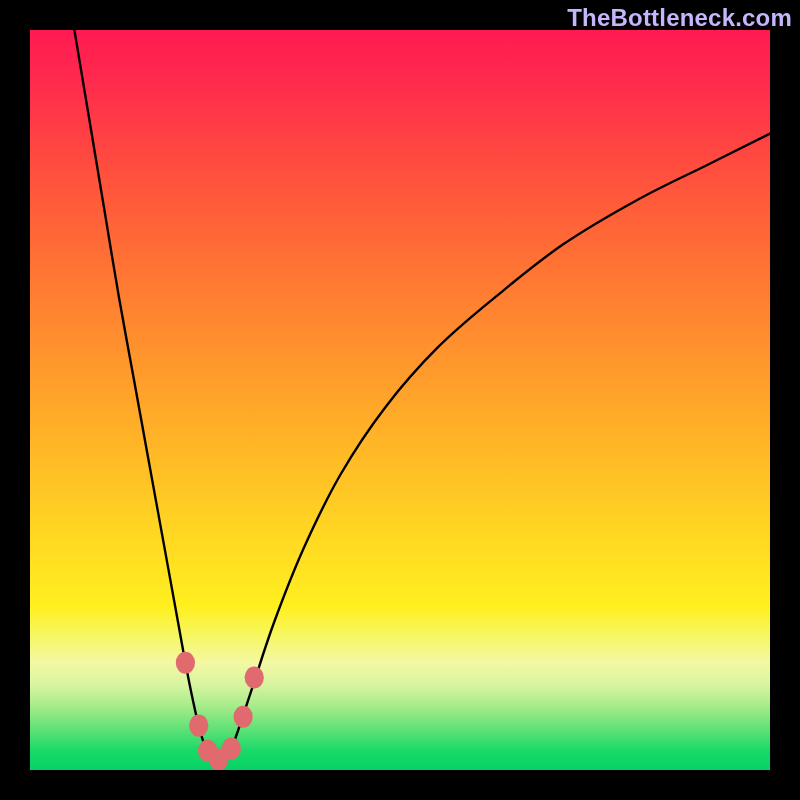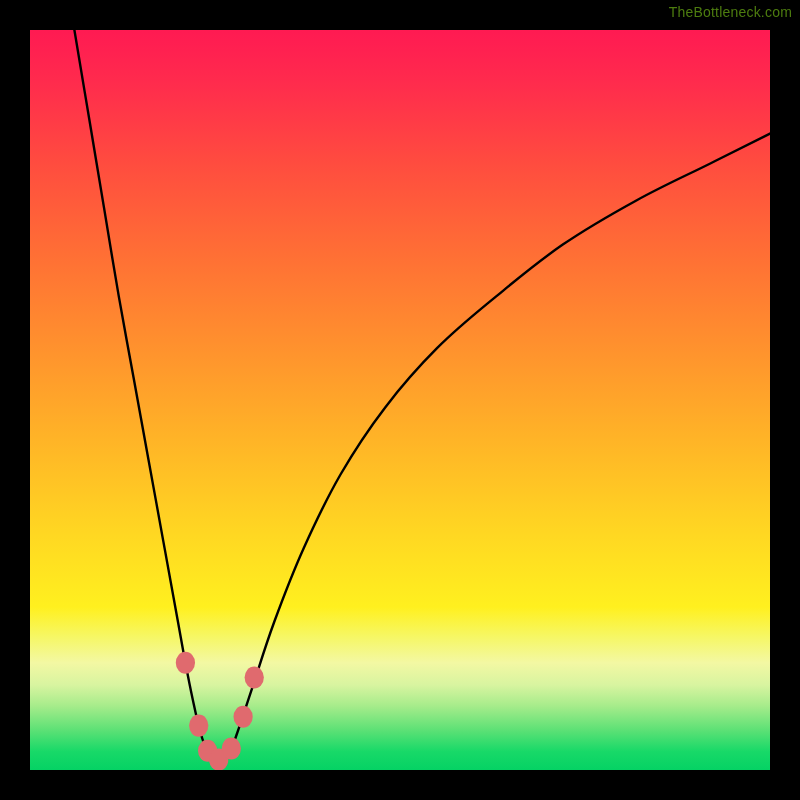--- a/index.html
+++ b/index.html
@@ -23,23 +23,23 @@
     position: absolute;
     left: 0;
     top: 0;
     width: 740px;
     height: 740px;
   }
   .watermark {
     position: absolute;
     top: 4px;
     right: 8px;
-    color: #4d7c0f;
-    font-size: 14px;
-    font-weight: 400;
+    color: #c4b5fd;
+    font-size: 24px;
+    font-weight: 700;
     letter-spacing: 0.2px;
     user-select: none;
   }
   svg { display: block; }
 </style>
 </head>
 <body>
 
 <div class="watermark">TheBottleneck.com</div>
 

